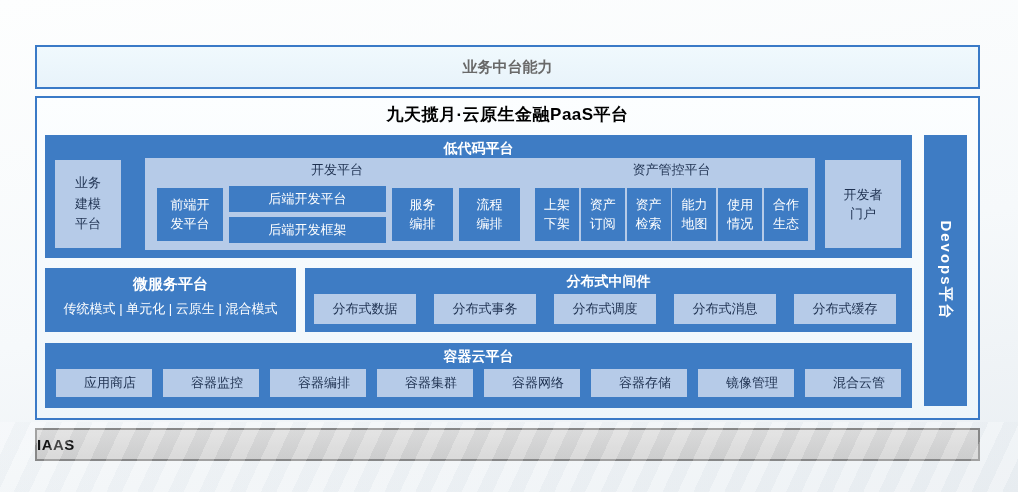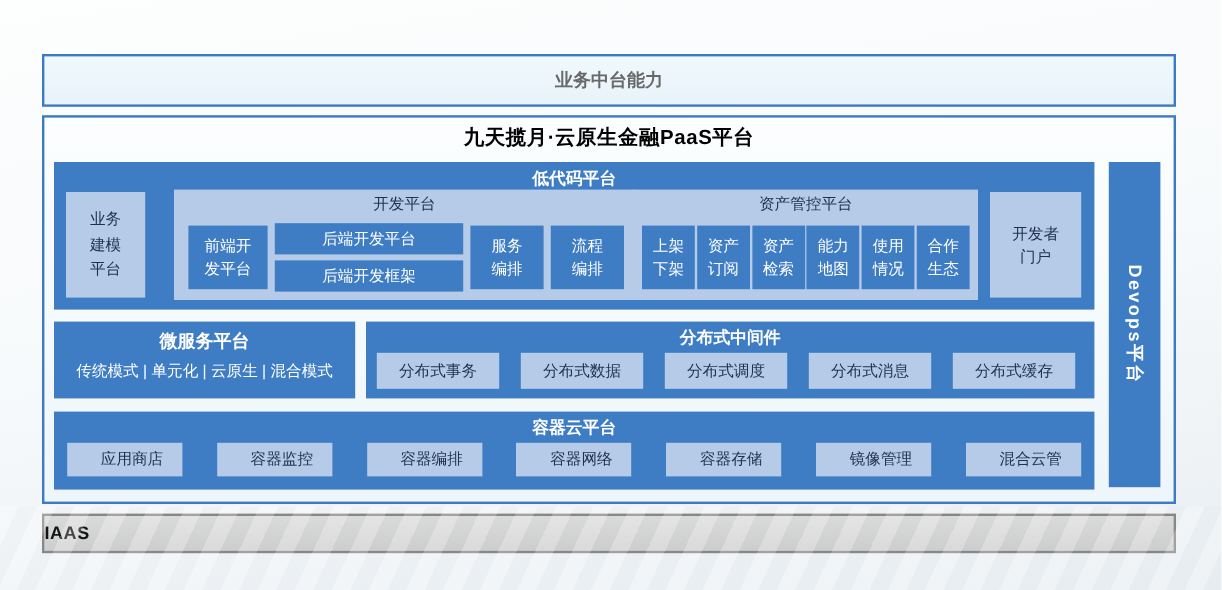--- a/index.html
+++ b/index.html
@@ -170,34 +170,35 @@
     </div>
 
     <div class="bluebox micro">
       <div class="t1">微服务平台</div>
       <div class="t2">传统模式 | 单元化 | 云原生 | 混合模式</div>
     </div>
 
     <div class="bluebox middleware">
       <div class="sec-title">分布式中间件</div>
       <div class="mw-row">
+        <div class="lightcell">分布式数据</div>
         <div class="lightcell">分布式事务</div>
-        <div class="lightcell">分布式数据</div>
         <div class="lightcell">分布式调度</div>
         <div class="lightcell">分布式消息</div>
         <div class="lightcell">分布式缓存</div>
       </div>
     </div>
 
     <div class="bluebox containercloud">
       <div class="sec-title">容器云平台</div>
       <div class="cc-row">
         <div class="lightcell">应用商店</div>
         <div class="lightcell">容器监控</div>
         <div class="lightcell">容器编排</div>
+        <div class="lightcell">容器集群</div>
         <div class="lightcell">容器网络</div>
         <div class="lightcell">容器存储</div>
         <div class="lightcell">镜像管理</div>
         <div class="lightcell">混合云管</div>
       </div>
     </div>
 
     <div class="bluebox devops">
       <span>Devops平台</span>
     </div>

